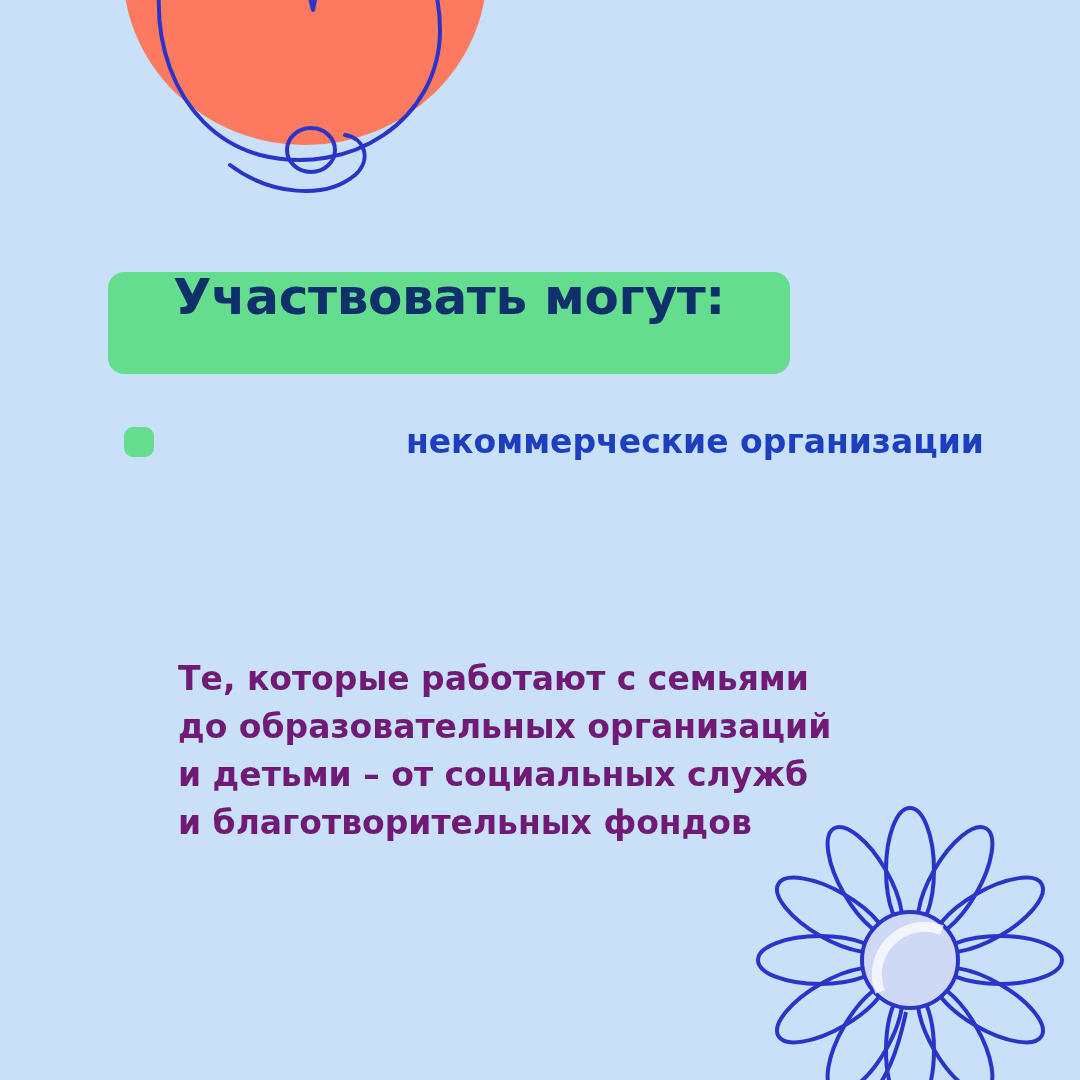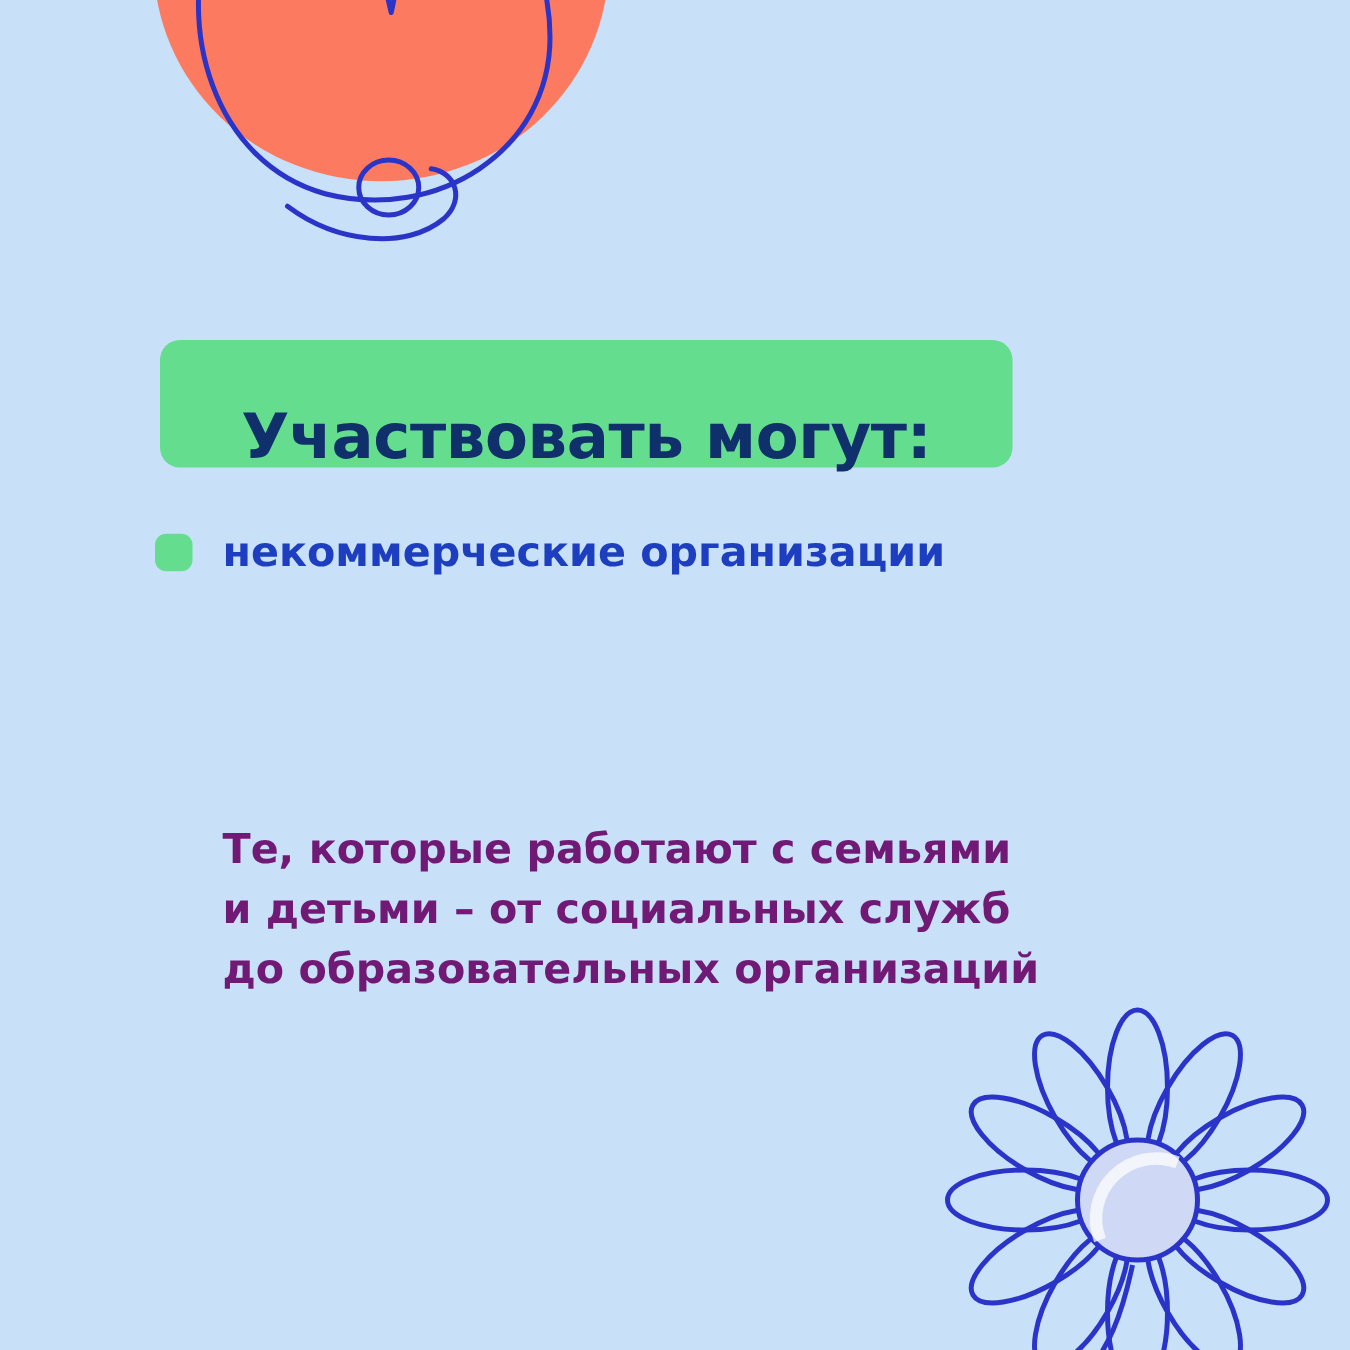--- a/index.html
+++ b/index.html
@@ -34,24 +34,23 @@
   
   .heading-pill {
     position: absolute;
     left: 108px;
     top: 272px;
     width: 682px;
     height: 102px;
     background: #65dd8e;
     border-radius: 16px;
     display: flex;
-    align-items: flex-end;
+    align-items: flex-start;
     justify-content: center;
     box-sizing: border-box;
-    margin-left: 20px;
   }
   .heading-pill .heading-text {
     font-size: 50px;
     font-weight: 700;
     color: #10306b;
     letter-spacing: -0.3px;
     line-height: 1;
     white-space: nowrap;
   }
 
@@ -59,20 +58,21 @@
   .bullet-list {
     position: absolute;
     left: 124px;
     top: 420px;
     width: 860px;
   }
   .bullet-row {
     display: flex;
     align-items: flex-start;
     margin-bottom: 18px;
+    justify-content: space-between;
   }
   .bullet-dot {
     width: 30px;
     height: 30px;
     border-radius: 9px;
     background: #65dd8e;
     flex: 0 0 auto;
     margin-top: 7px;
   }
   .bullet-text {
@@ -130,22 +130,23 @@
 
   <div class="bullet-list">
     <div class="bullet-row">
       <span class="bullet-dot"></span>
       <span class="bullet-text">некоммерческие организации</span>
     </div>
   </div>
 
   <div class="paragraph">
     <span class="pline">Те, которые работают с семьями</span>
+    <span class="pline">до образовательных организаций</span>
     <span class="pline">и детьми – от социальных служб</span>
-    <span class="pline">до образовательных организаций</span>
+    <span class="pline">и благотворительных фондов</span>
   </div>
 
   <div class="daisy-art">
     <svg viewBox="0 0 380 330" width="380" height="330" xmlns="http://www.w3.org/2000/svg">
       <g fill="none" stroke="#2b34c8" stroke-width="4" stroke-linejoin="round" stroke-linecap="round">
 
         <ellipse cx="200" cy="90" rx="24" ry="62"></ellipse>
         <ellipse cx="200" cy="90" rx="24" ry="62" transform="rotate(30 200 180)"></ellipse>
         <ellipse cx="200" cy="90" rx="24" ry="62" transform="rotate(60 200 180)"></ellipse>
         <ellipse cx="200" cy="90" rx="24" ry="62" transform="rotate(90 200 180)"></ellipse>

